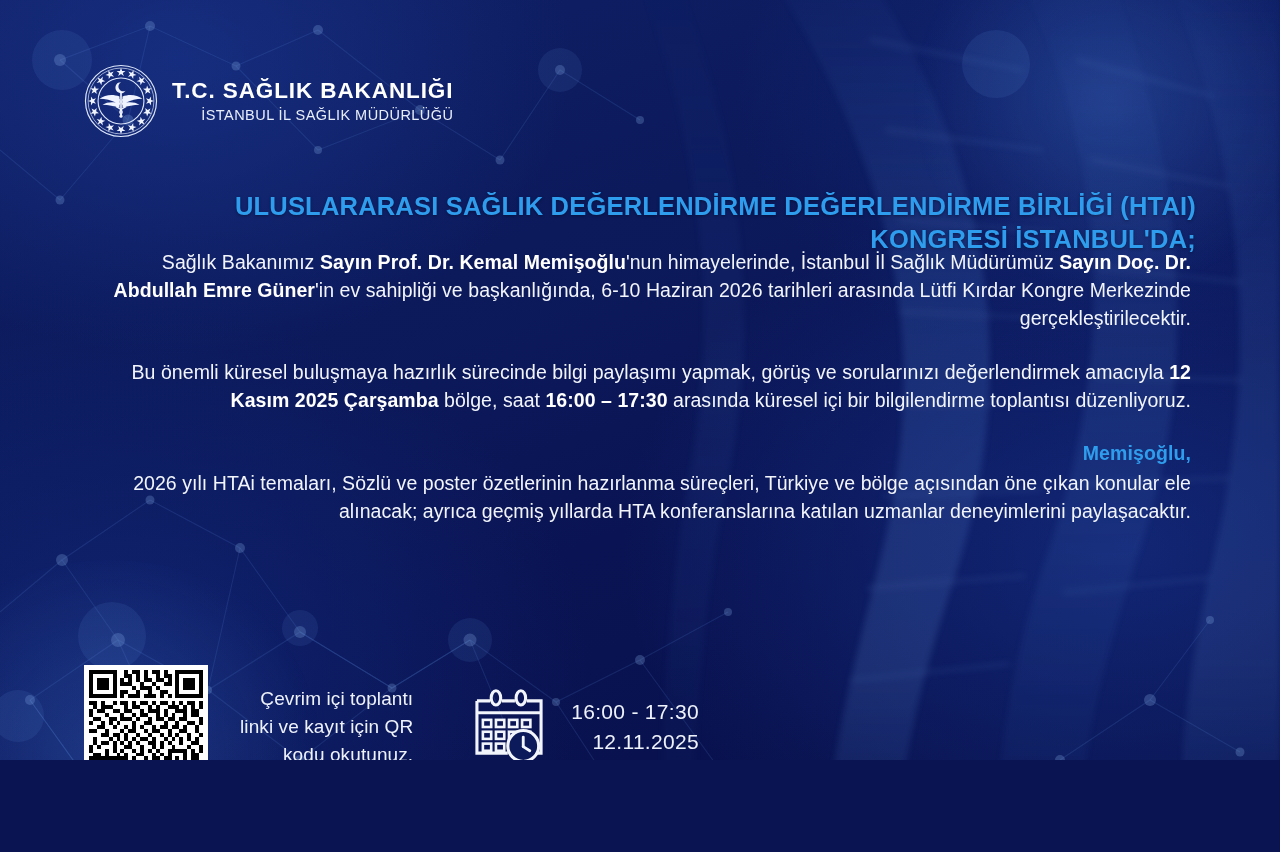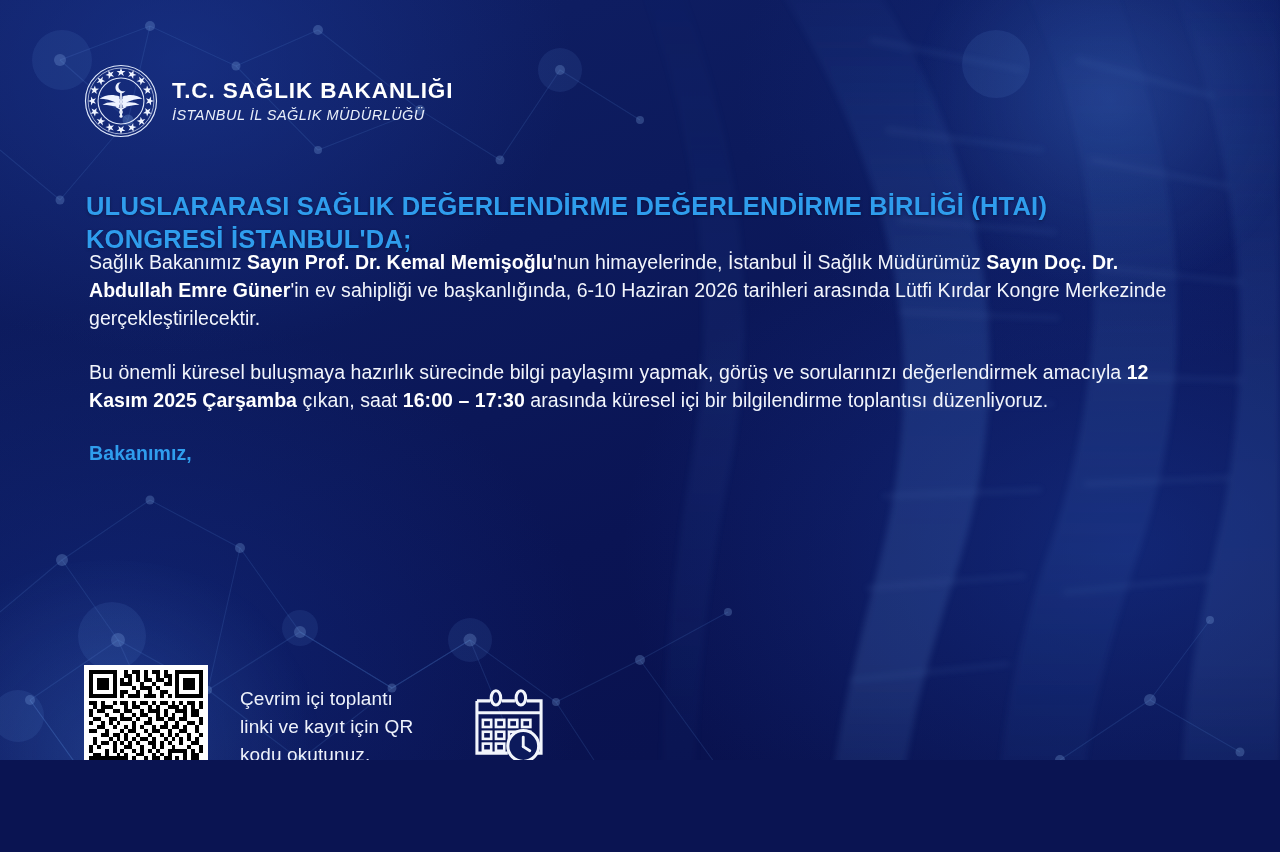--- a/index.html
+++ b/index.html
@@ -9,40 +9,41 @@
     background:#0a1452;
   }
   #poster{
     position:relative;width:1280px;height:760px;overflow:hidden;
     background:
       radial-gradient(ellipse 560px 420px at 14% 8%,  rgba(28,58,150,0.55) 0%, rgba(10,20,82,0) 70%),
       radial-gradient(ellipse 520px 400px at 86% 12%, rgba(22,48,134,0.50) 0%, rgba(10,20,82,0) 70%),
       radial-gradient(ellipse 700px 520px at 88% 72%, rgba(30,66,168,0.42) 0%, rgba(10,20,82,0) 72%),
       radial-gradient(ellipse 640px 500px at 10% 88%, rgba(22,50,140,0.45) 0%, rgba(10,20,82,0) 72%),
       linear-gradient(160deg,#102066 0%,#0c1a5c 35%,#0a1454 62%,#08104a 100%);
+    text-align: right;
   }
   
   .bg-layer{position:absolute;inset:0;pointer-events:none;}
   .bg-helix{opacity:.55;}
   .bg-net{opacity:.85;}
   .bg-glow{
     position:absolute;border-radius:50%;pointer-events:none;
     background:radial-gradient(circle,rgba(90,150,235,.22) 0%,rgba(90,150,235,0) 70%);
   }
   
   .logo-row{position:absolute;left:84px;top:64px;display:flex;align-items:center;gap:14px;}
   .crest{width:74px;height:74px;flex:0 0 74px;}
   .logo-text{display:flex;flex-direction:column;line-height:1;}
   .logo-main{
     font-size:22.5px;font-weight:700;color:#ffffff;letter-spacing:.9px;
     white-space:nowrap;
   }
   .logo-sub{
     font-size:14.5px;font-weight:400;color:#e8eef9;letter-spacing:.45px;
-    margin-top:5px;white-space:nowrap;font-style:italic;
+    margin-top:5px;white-space:nowrap;
   }
   
   .headline{
     position:absolute;left:86px;top:173px;width:1110px;
     font-size:25.5px;font-weight:700;line-height:1.30;
     color:#2f9ded;letter-spacing:.2px;
     text-shadow:0 1px 3px rgba(0,0,0,.35);
   }
   .headline .l2{display:block;}
   
@@ -243,23 +244,23 @@
   </div>
 
   <h1 class="headline">
     <span>ULUSLARARASI SAĞLIK DEĞERLENDİRME DEĞERLENDİRME BİRLİĞİ (HTAI)</span>
     <span class="l2">KONGRESİ İSTANBUL'DA;</span>
   </h1>
 
   <div class="body-copy">
     <p class="para"><span>Sağlık Bakanımız </span><b>Sayın Prof. Dr. Kemal Memişoğlu</b><span>'nun himayelerinde, İstanbul İl Sağlık Müdürümüz </span><b>Sayın Doç. Dr. Abdullah Emre Güner</b><span>'in ev sahipliği ve başkanlığında, 6-10 Haziran 2026 tarihleri arasında Lütfi Kırdar Kongre Merkezinde gerçekleştirilecektir.</span></p>
 
-    <p class="para"><span>Bu önemli küresel buluşmaya hazırlık sürecinde bilgi paylaşımı yapmak, görüş ve sorularınızı değerlendirmek amacıyla </span><b>12 Kasım 2025 Çarşamba</b><span> çıkan, saat </span><b>16:00 – 17:30</b><span> arasında küresel içi bir bilgilendirme toplantısı düzenliyoruz.</span></p>
-
-    <p class="para"><span class="sub-accent">Bakanımız,</span></p>
+    <p class="para"><span>Bu önemli küresel buluşmaya hazırlık sürecinde bilgi paylaşımı yapmak, görüş ve sorularınızı değerlendirmek amacıyla </span><b>12 Kasım 2025 Çarşamba</b><span> bölge, saat </span><b>16:00 – 17:30</b><span> arasında küresel içi bir bilgilendirme toplantısı düzenliyoruz.</span></p>
+
+    <p class="para"><span class="sub-accent">Memişoğlu,</span><span>2026 yılı HTAi temaları, Sözlü ve poster özetlerinin hazırlanma süreçleri, Türkiye ve bölge açısından öne çıkan konular ele alınacak; ayrıca geçmiş yıllarda HTA konferanslarına katılan uzmanlar deneyimlerini paylaşacaktır.</span></p>
 
   </div>
 
   <div class="footer">
 
     <div class="qr-frame">
       <svg viewBox="0 0 29 29" shape-rendering="crispEdges" aria-hidden="true">
         <rect width="29" height="29" fill="#ffffff"></rect>
         <g fill="#000000">
 
@@ -518,16 +519,18 @@
           <rect x="43" y="36" width="7" height="6"></rect>
           <rect x="10" y="46" width="7" height="6"></rect>
           <rect x="21" y="46" width="7" height="6"></rect>
         </g>
         <circle cx="44" cy="48" r="13" fill="#0c1a5c" stroke="#f2f5fc" stroke-width="2.6"></circle>
         <g stroke="#f2f5fc" stroke-width="2.4" stroke-linecap="round">
           <path d="M44 40.5 v8"></path>
             <path d="M44 48.5 l5.5 3.5"></path>
         </g>
       </svg>
+      <div class="cal-text"><span>16:00 - 17:30</span>
+<span>12.11.2025</span></div>
     </div>
   </div>
 
 </div>
 
 </body></html>

